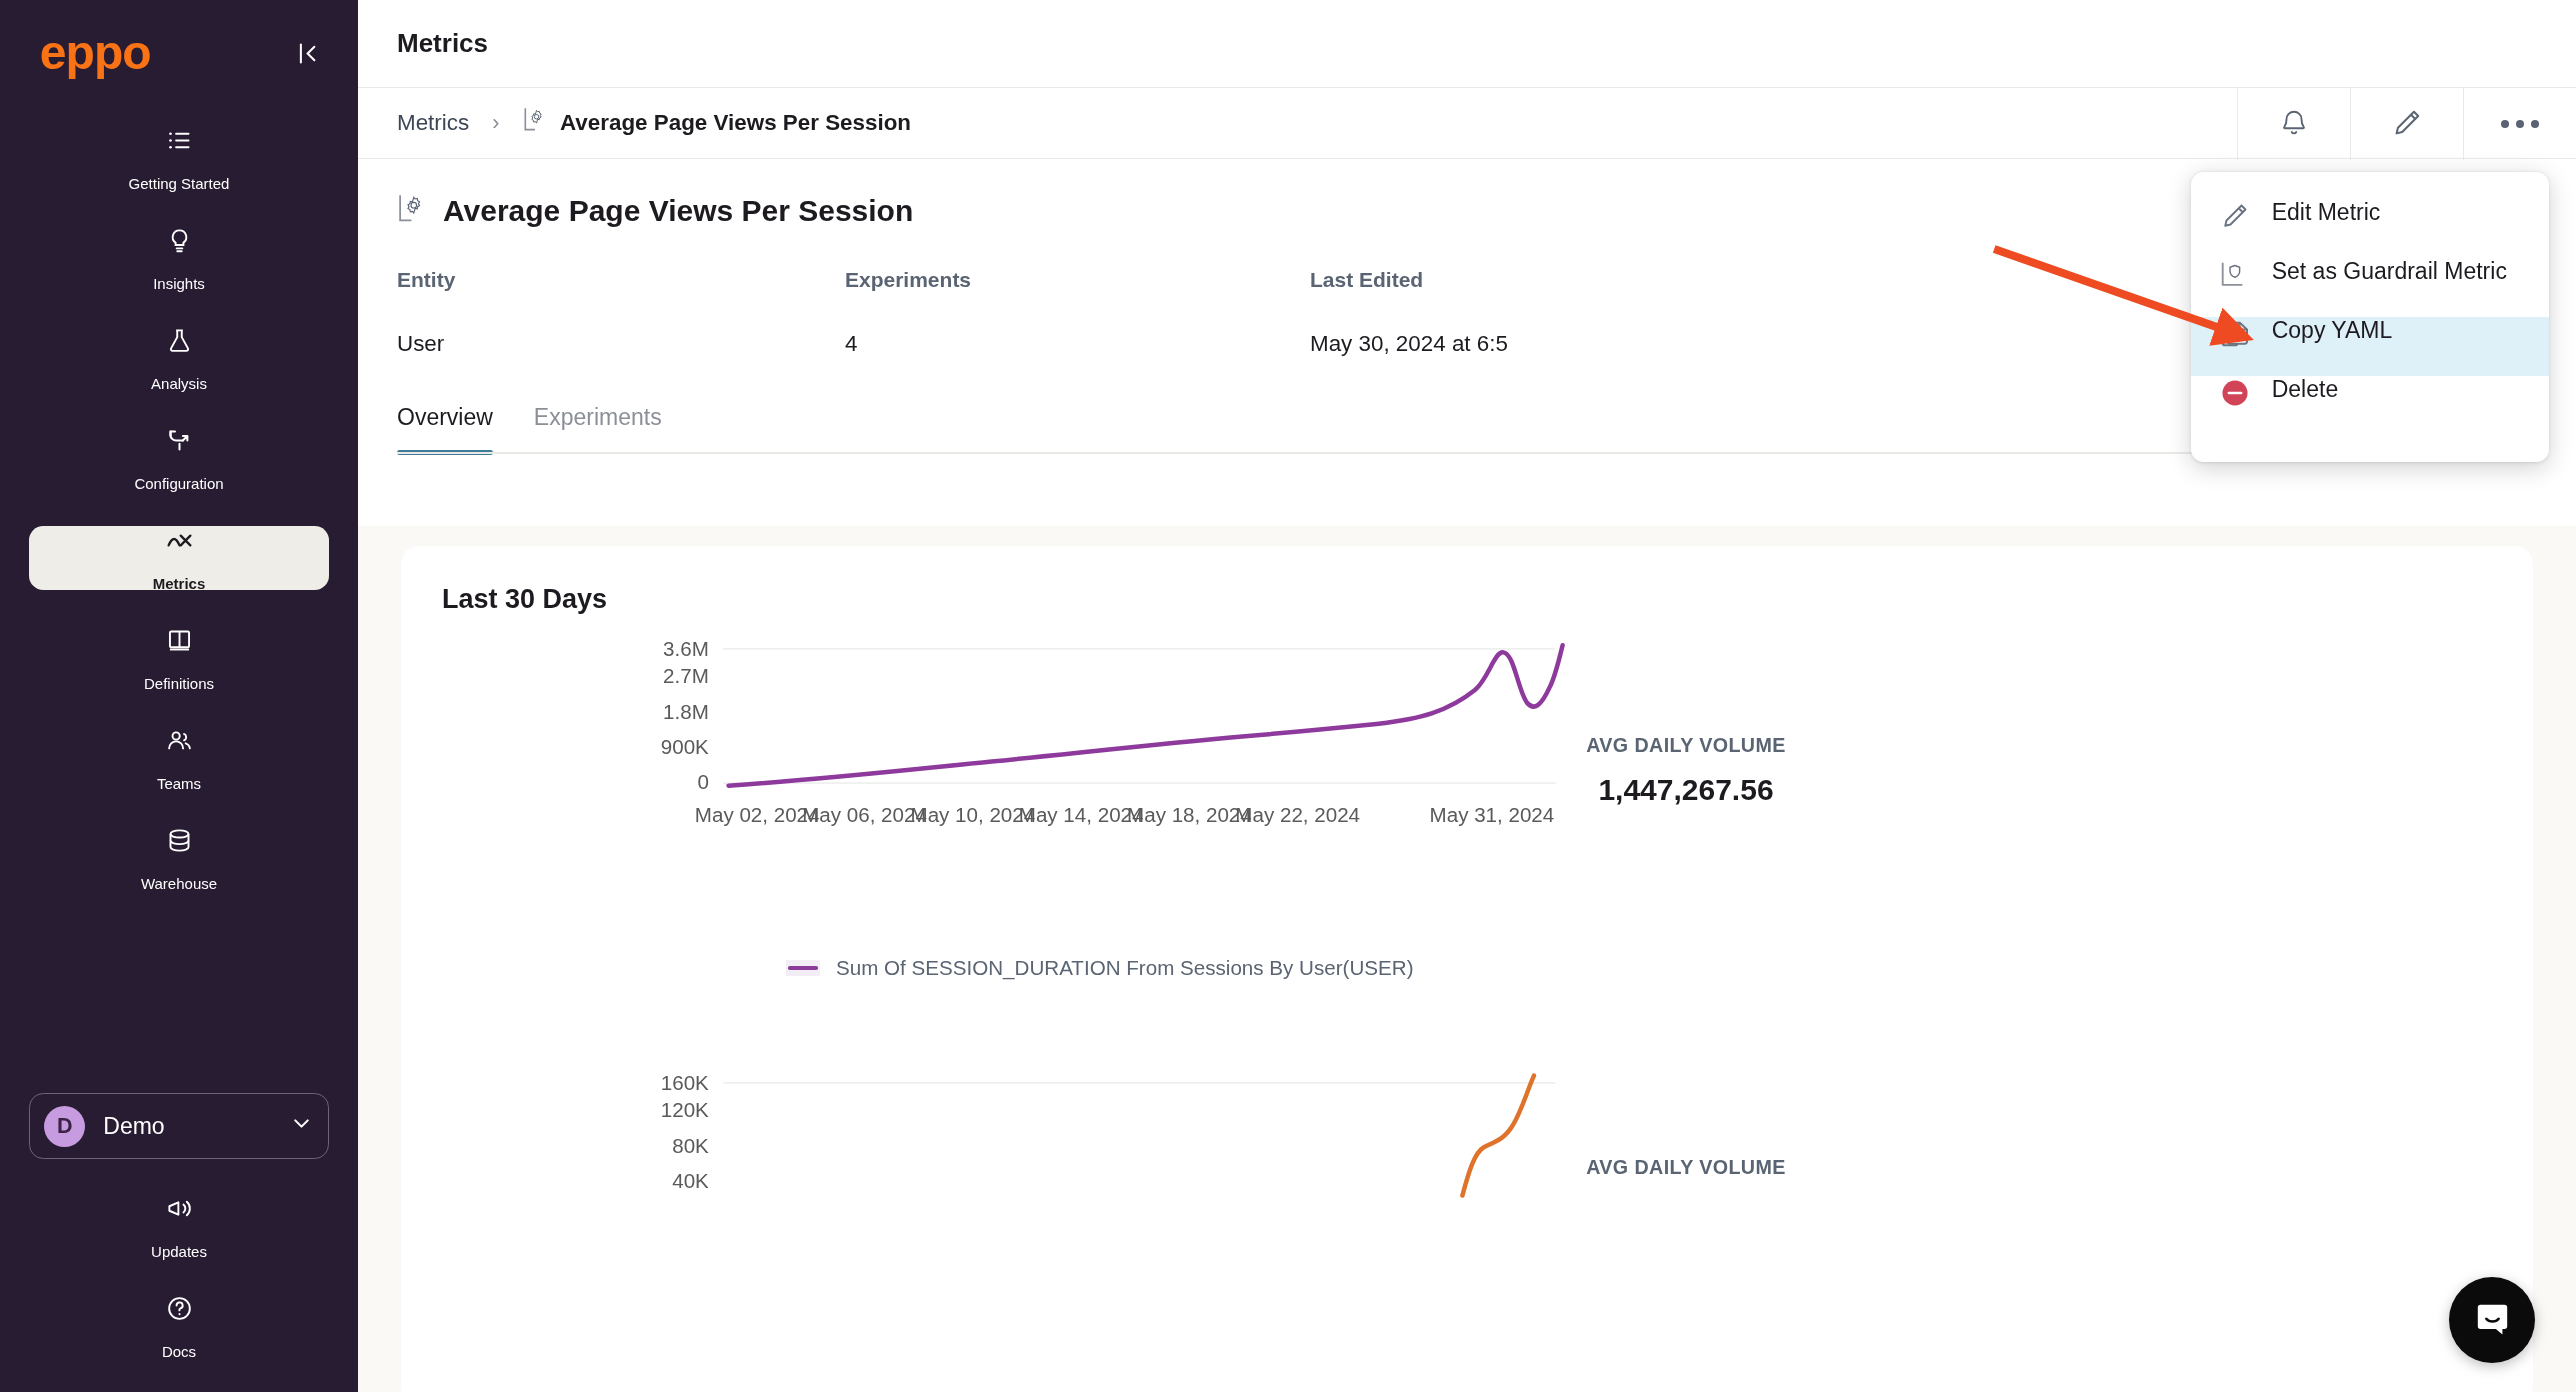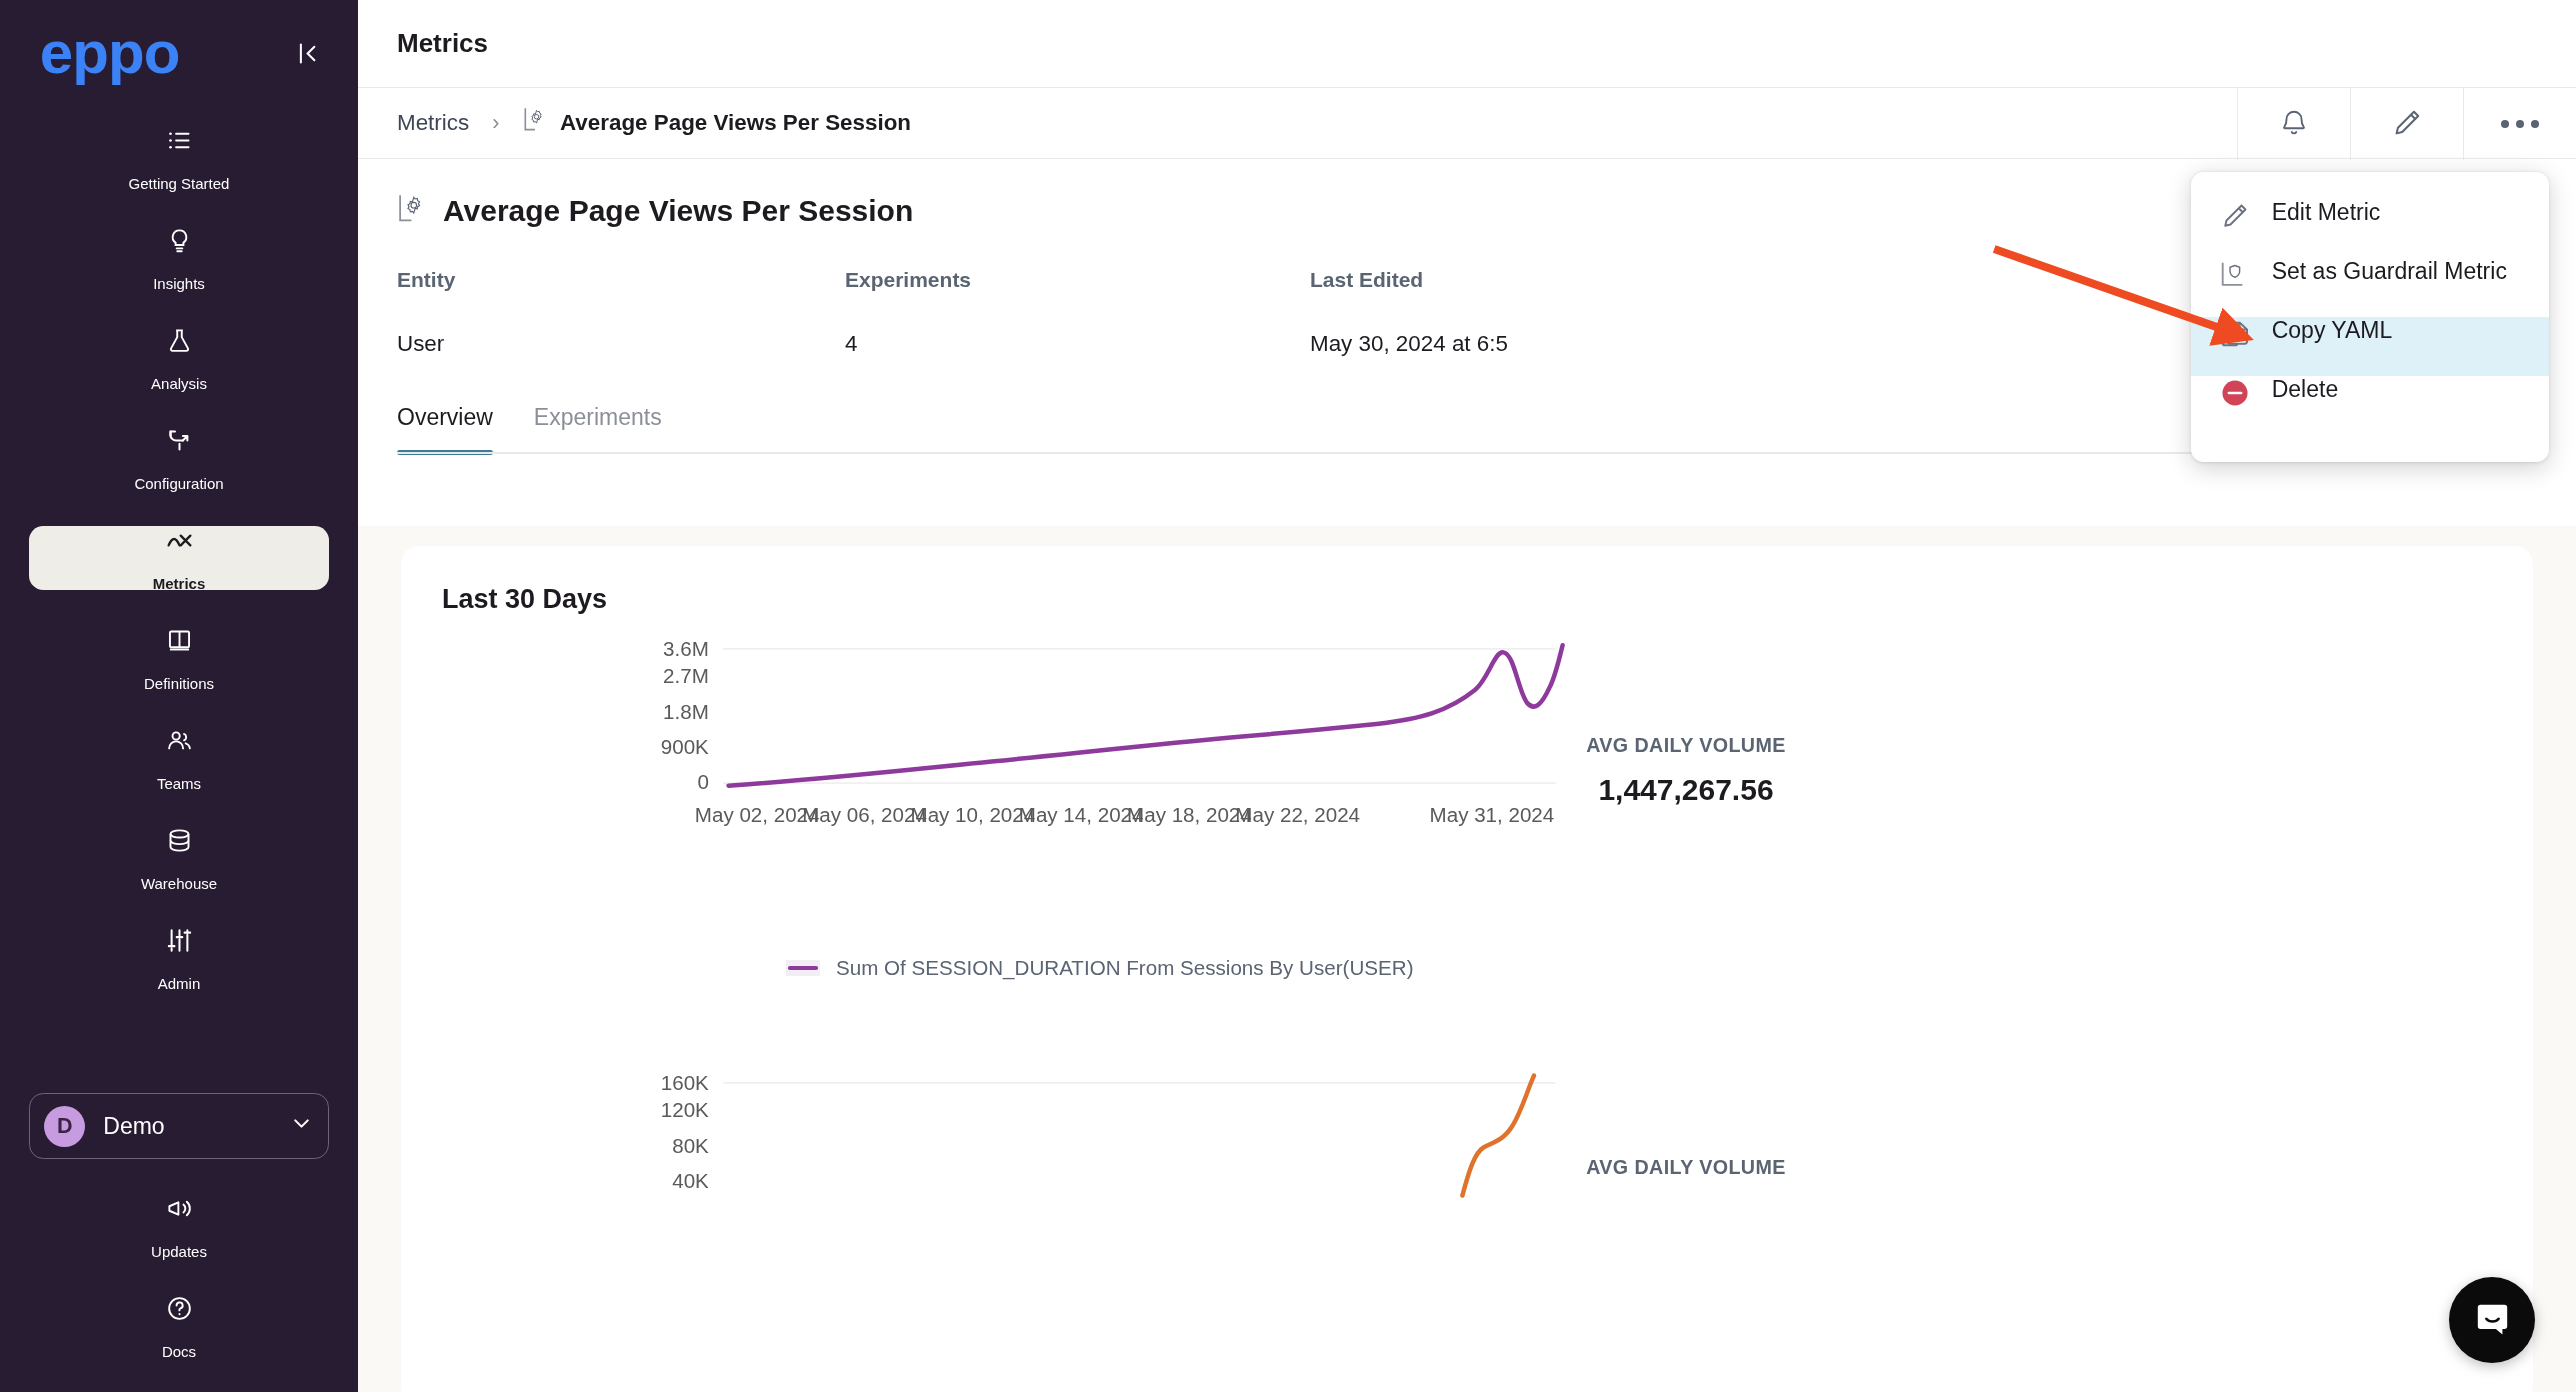--- a/index.html
+++ b/index.html
@@ -13,21 +13,21 @@
 
   
   .sidebar {
     width: 358px; height: 1393px;
     background: #271C32;
     flex: 0 0 358px;
     position: relative;
     padding: 0 29px;
   }
   .sb-top { display: flex; align-items: center; justify-content: space-between; height: 106px; padding: 0 9px 0 10.7px; }
-  .logo { font-size: 60px; font-weight: 700; color: #3b82f6; letter-spacing: -0.9px; line-height: 1; font-family: "Liberation Sans", sans-serif; }
+  .logo { font-size: 48px; font-weight: 700; color: #f97316; letter-spacing: -0.9px; line-height: 1; font-family: "Liberation Sans", sans-serif; }
   .collapse-btn { color: #ffffff; cursor: pointer; display: flex; align-items: center; }
 
   .nav { margin-top: 19.7px; }
   .nav-item {
     display: flex; align-items: center; gap: 19.7px;
     height: 64px; padding: 0 18px; border-radius: 14.3px;
     color: #ffffff; font-size: 15px; font-weight: 400;
     cursor: pointer; margin-bottom: 36px; flex-direction: column;
   }
   .nav-item .nav-ico { width: 30px; height: 30px; flex: 0 0 30px; display: flex; align-items: center; justify-content: center; }
@@ -227,29 +227,20 @@
         <span class="nav-ico">
           <svg width="27" height="27" viewBox="0 0 24 24" fill="none" stroke="#fff" stroke-width="1.7">
             <ellipse cx="12" cy="6.2" rx="8" ry="3.2"></ellipse>
               <path d="M4 6.2v11.6c0 1.77 3.58 3.2 8 3.2s8-1.43 8-3.2V6.2"></path>
               <path d="M4 12c0 1.77 3.58 3.2 8 3.2s8-1.43 8-3.2"></path>
           </svg>
         </span>
         <span>Warehouse</span>
       </div>
 
-      <div class="nav-item">
-        <span class="nav-ico">
-          <svg width="27" height="27" viewBox="0 0 24 24" fill="none" stroke="#fff" stroke-width="1.8" stroke-linecap="round">
-            <path d="M5 3v14M5 19v2M12 3v6M12 11v10M19 3v2M19 7v14"></path>
-              <path d="M2.5 17h5M9.5 9h5M16.5 5h5"></path>
-          </svg>
-        </span>
-        <span>Admin</span>
-      </div>
     </nav>
 
     <div class="sb-bottom">
       <div class="org-switcher">
         <span class="org-avatar">D</span>
         <span class="org-name">Demo</span>
         <span>
           <svg width="25" height="25" viewBox="0 0 24 24" fill="none" stroke="#fff" stroke-width="2" stroke-linecap="round" stroke-linejoin="round">
               <path d="M6 9l6 6 6-6"></path>
             </svg>

